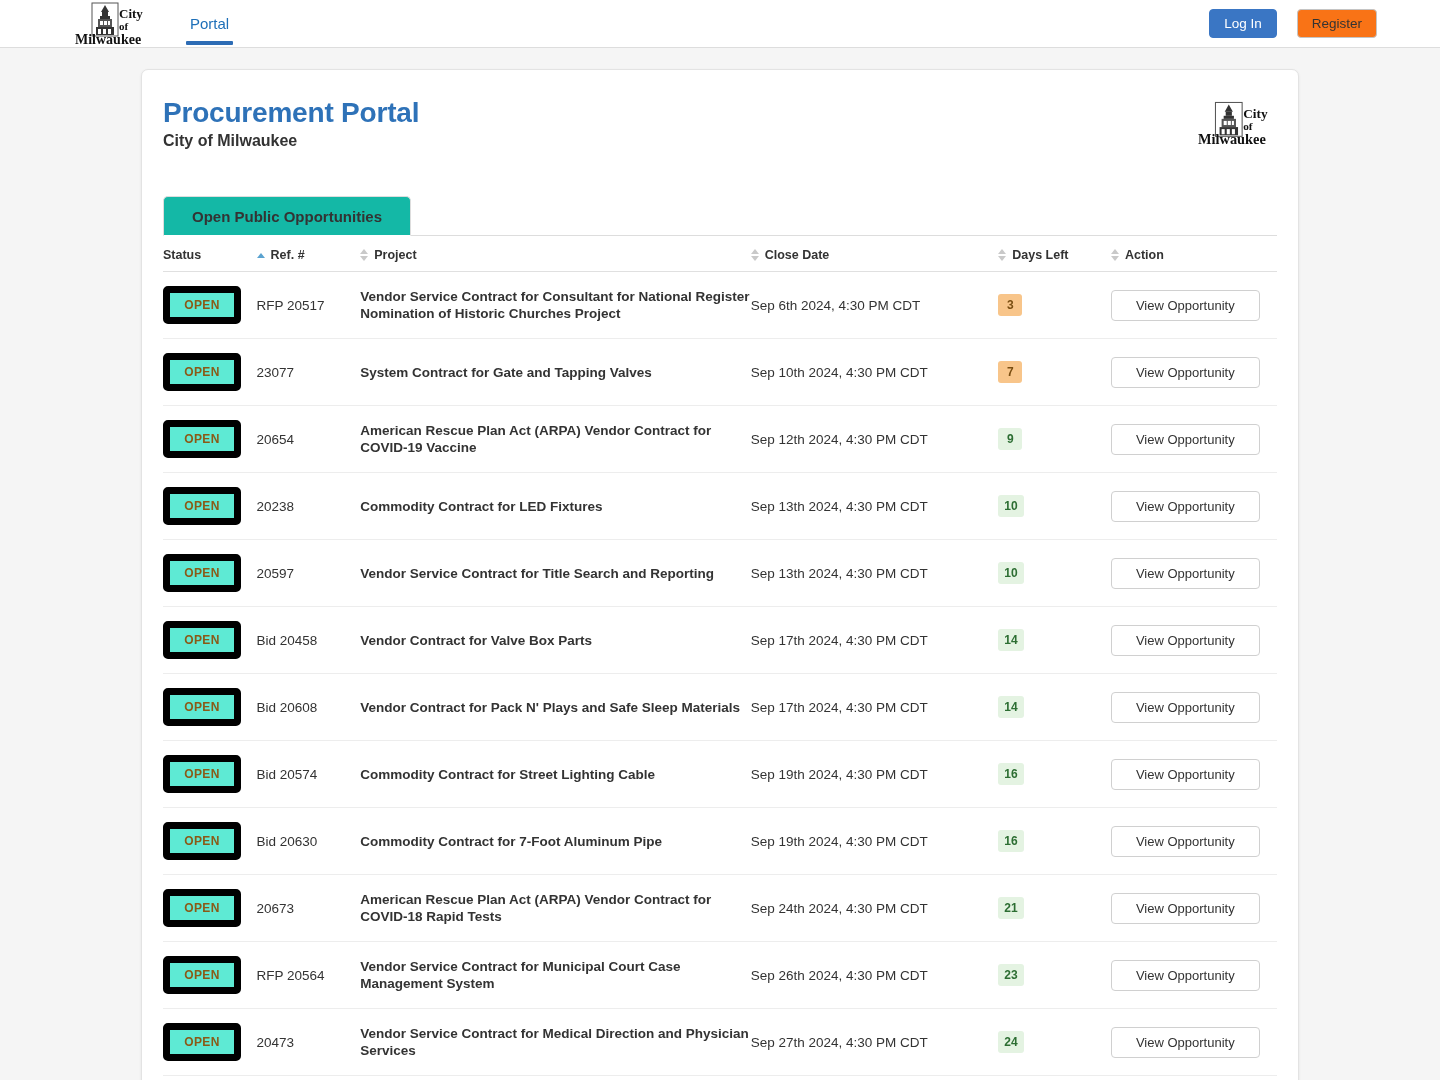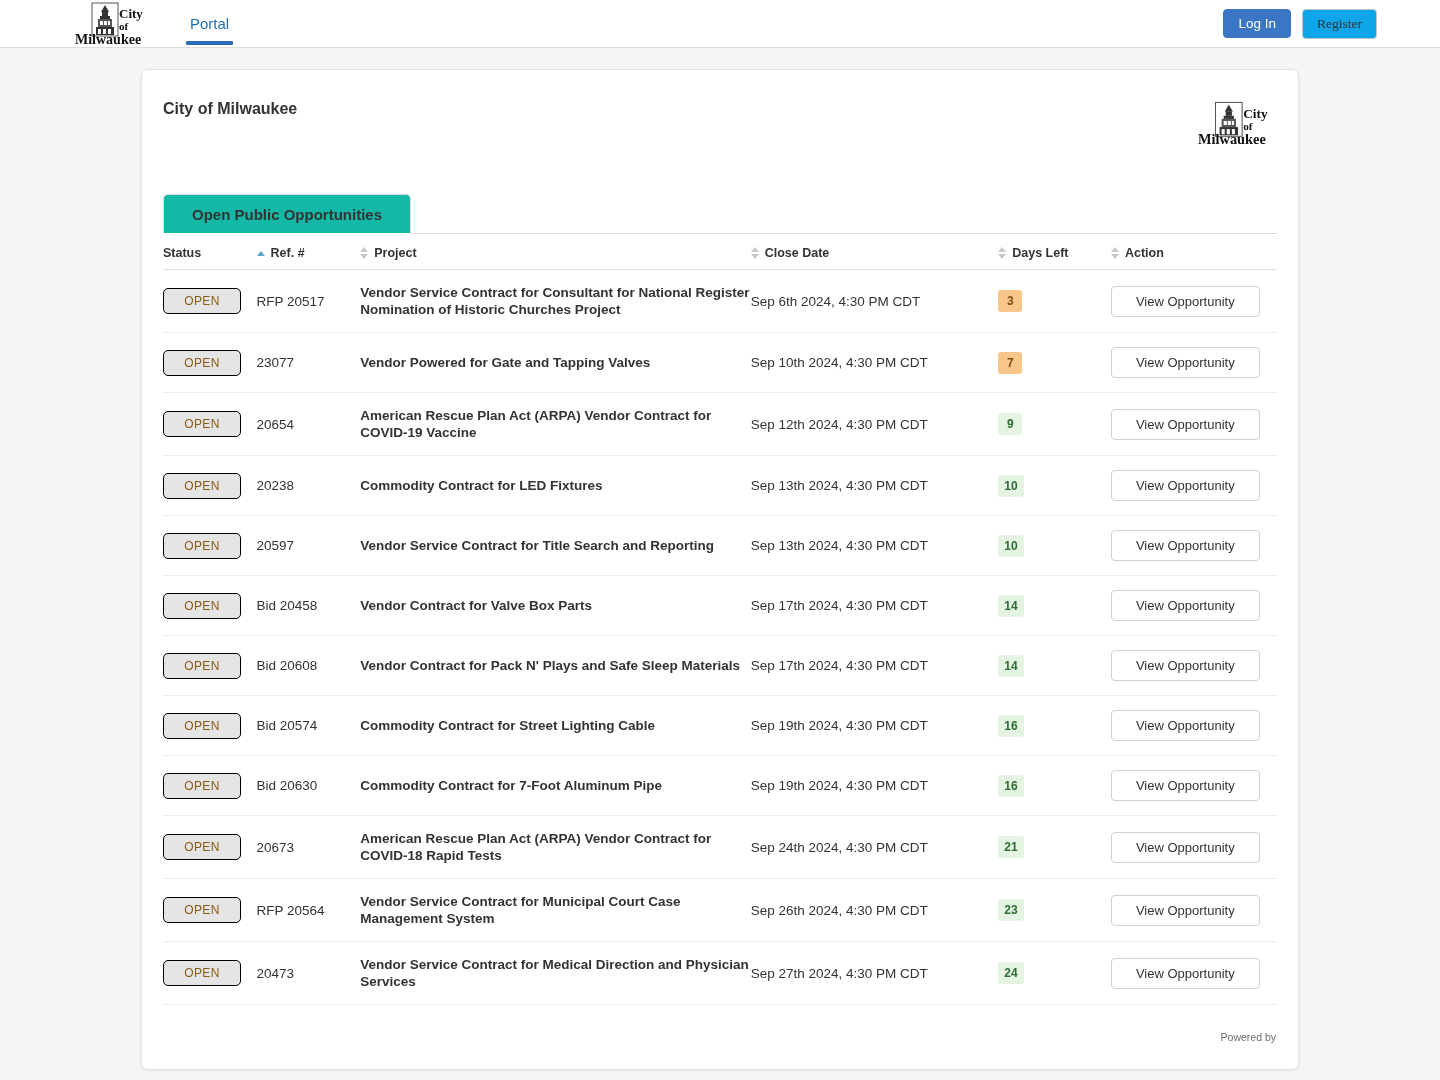--- a/index.html
+++ b/index.html
@@ -52,42 +52,42 @@
     position: absolute;
     left: 0; right: 0; bottom: 0;
     height: 4px;
     background: #2d6cb5;
     border-radius: 1px;
   }
   .nav-right {
     margin-left: auto;
     display: flex;
     align-items: center;
-    gap: 11px;
+    gap: 20px;
     padding-right: 47px;
   }
   .btn-login {
     background: #3a76c4;
     border: 1px solid #3a76c4;
     color: #ffffff;
     font-size: 13.5px;
     padding: 6px 14px;
     border-radius: 4px;
     cursor: pointer;
     font-family: inherit;
   }
   .btn-register {
-    background: #0ea5e9;
+    background: #f97316;
     border: 1px solid #c4c4c4;
     color: #333333;
     font-size: 13.5px;
     padding: 6px 14px;
     border-radius: 4px;
     cursor: pointer;
-    font-family: Liberation Serif, serif;
+    font-family: Liberation Sans, sans-serif;
   }
 
   
   .page {
     padding: 21px 0 0 0;
   }
   .card {
     width: 1158px;
     margin: 0 auto;
     background: #ffffff;
@@ -204,25 +204,25 @@
     border-bottom: 1px solid #ededed;
     padding: 14px 0 14px 0;
     font-size: 13.5px;
     vertical-align: middle;
     color: #333333;
   }
   table.opps tbody tr:last-child td { border-bottom: 1px solid #ededed; }
 
   .badge-open {
     display: inline-block;
-    background: #e5e5e5;
-    border: 1px solid #000000;
+    background: #5eead4;
+    border: 7px solid #000000;
     color: #8a5a17;
     font-size: 12px;
-    font-weight: normal;
+    font-weight: bold;
     letter-spacing: 0.4px;
     padding: 5px 0 5px 0;
     width: 78px;
     text-align: center;
     border-radius: 5px;
   }
   .ref-cell { font-size: 13.5px; color: #333333; }
   .project-cell {
     font-size: 13.5px;
     font-weight: bold;
@@ -312,20 +312,21 @@
     <button class="btn-login">Log In</button>
     <button class="btn-register">Register</button>
   </div>
 </div>
 
 <div class="page">
   <div class="card">
 
     <div class="card-head">
       <div>
+        <div class="portal-title">Procurement Portal</div>
         <div class="portal-sub">City of Milwaukee</div>
       </div>
       <div class="card-logo">
         <svg class="milw-svg" width="80" height="48" viewBox="0 0 78 44" aria-hidden="true">
           <rect x="18" y="1" width="26" height="33" fill="#ffffff" stroke="#555" stroke-width="1"></rect>
           <g fill="#333">
             <polygon points="31,3 27,10 35,10"></polygon>
             <rect x="28" y="10" width="6" height="4"></rect>
             <rect x="26" y="14" width="10" height="3"></rect>
             <rect x="24" y="17" width="14" height="8" fill="#555"></rect>
@@ -416,21 +417,21 @@
             <td><span class="badge-open">OPEN</span></td>
             <td class="ref-cell">RFP 20517</td>
             <td class="project-cell">Vendor Service Contract for Consultant for National Register Nomination of Historic Churches Project</td>
             <td class="close-cell">Sep 6th 2024, 4:30 PM CDT</td>
             <td><span class="days-badge warn">3</span></td>
             <td><button class="btn-view">View Opportunity</button></td>
           </tr>
           <tr>
             <td><span class="badge-open">OPEN</span></td>
             <td class="ref-cell">23077</td>
-            <td class="project-cell">Vendor Powered for Gate and Tapping Valves</td>
+            <td class="project-cell">System Contract for Gate and Tapping Valves</td>
             <td class="close-cell">Sep 10th 2024, 4:30 PM CDT</td>
             <td><span class="days-badge warn">7</span></td>
             <td><button class="btn-view">View Opportunity</button></td>
           </tr>
           <tr>
             <td><span class="badge-open">OPEN</span></td>
             <td class="ref-cell">20654</td>
             <td class="project-cell">American Rescue Plan Act (ARPA) Vendor Contract for COVID-19 Vaccine</td>
             <td class="close-cell">Sep 12th 2024, 4:30 PM CDT</td>
             <td><span class="days-badge ok">9</span></td>

